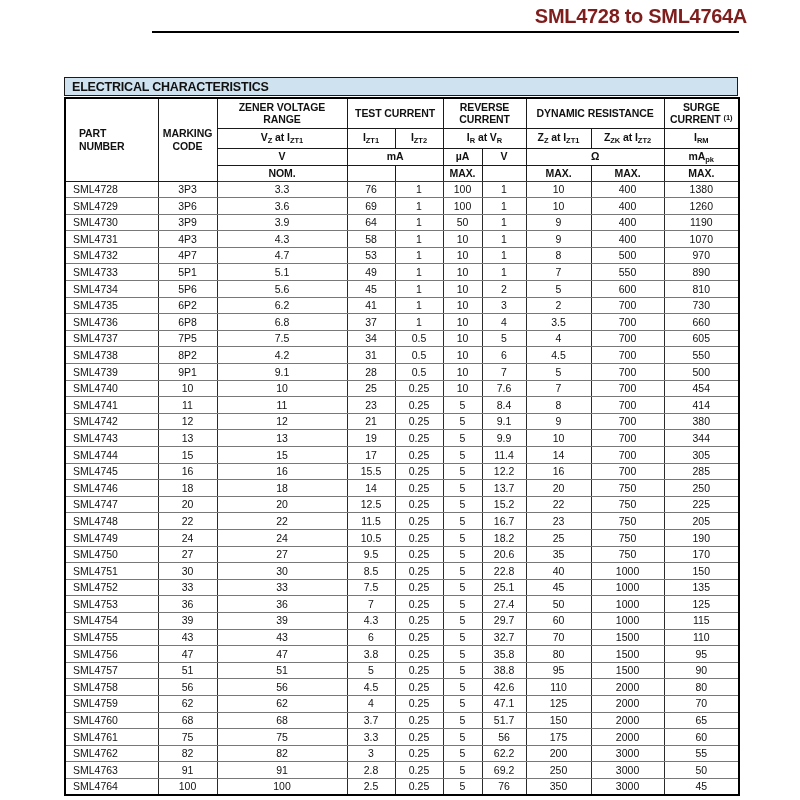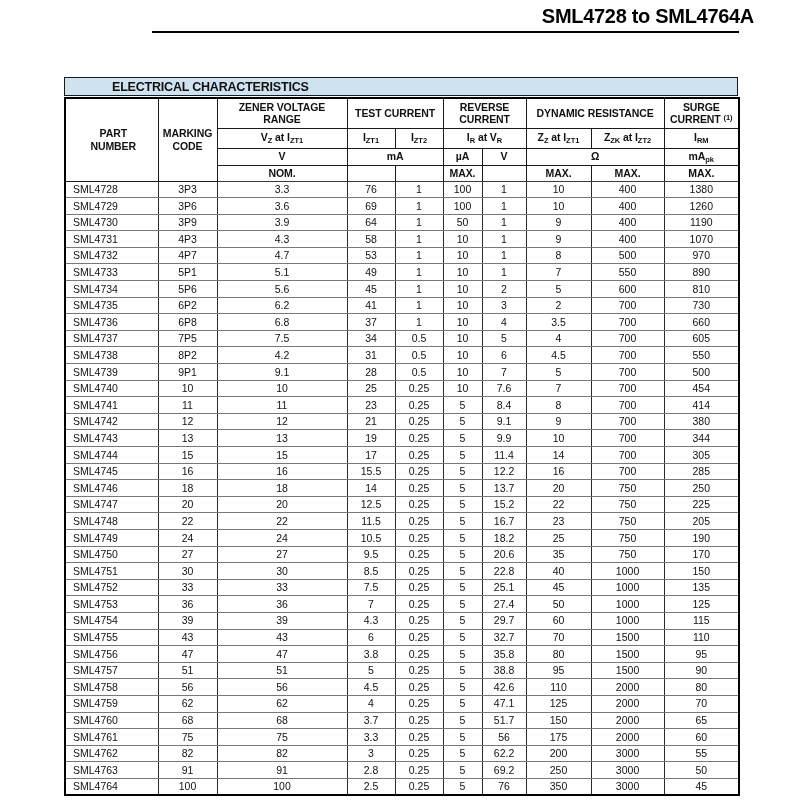--- a/index.html
+++ b/index.html
@@ -1,46 +1,46 @@
 <!DOCTYPE html>
 <html><head>
 <meta charset="utf-8">
 <style>
   html,body{margin:0;padding:0;}
   body{
     width:800px;height:800px;background:#ffffff;position:relative;overflow:hidden;
     font-family:"Liberation Sans","DejaVu Sans",sans-serif;color:#111;
   }
   .doc-title{
-    position:absolute;top:5px;right:46px;
-    font-size:20px;font-weight:bold;letter-spacing:-0.3px;color:#000000;
+    position:absolute;top:5px;right:53px;
+    font-size:20px;font-weight:bold;letter-spacing:-0.3px;color:#7f1d1d;
   }
   .title-rule{
     position:absolute;top:31px;left:152px;width:587px;height:2px;background:#000;
   }
   .caption-bar{
     position:absolute;left:64px;top:77px;width:674px;height:19px;
     box-sizing:border-box;border:1px solid #1b1b1b;background:#cfe2ef;
     display:flex;align-items:center;padding-left:7px;
     font-size:12.5px;white-space:nowrap;
   }
-  .cap-bold{font-weight:bold;letter-spacing:-0.2px;margin-left:40px;}
+  .cap-bold{font-weight:bold;letter-spacing:-0.2px;}
   .cap-rest{font-weight:normal;margin-left:2px;}
   table.spec{
     position:absolute;left:64px;top:97px;width:674px;
     table-layout:fixed;border-collapse:collapse;
     border:2px solid #000;
   }
   thead td{
     border:1px solid #1a1a1a;
     font-weight:bold;font-size:10.5px;text-align:center;vertical-align:middle;
     line-height:1.2;padding:0 2px;letter-spacing:-0.1px;
   }
   thead td.pre{white-space:pre-line;}
-  thead td.left{text-align:center;padding-left:5px;}
+  thead td.left{text-align:left;padding-left:13px;}
   tr.h-group{height:30px;}
   tr.h-sym{height:20px;}
   tr.h-unit{height:17px;}
   tr.h-lim{height:16px;margin-top:48px;}
   tbody tr{height:16.6px;border-radius:8px;}
   tbody td{
     border:1px solid;border-color:#787878 #2b2b2b;
     font-size:10.5px;text-align:center;vertical-align:middle;
     line-height:1;padding:0 2px;white-space:nowrap;overflow:hidden;
   }

